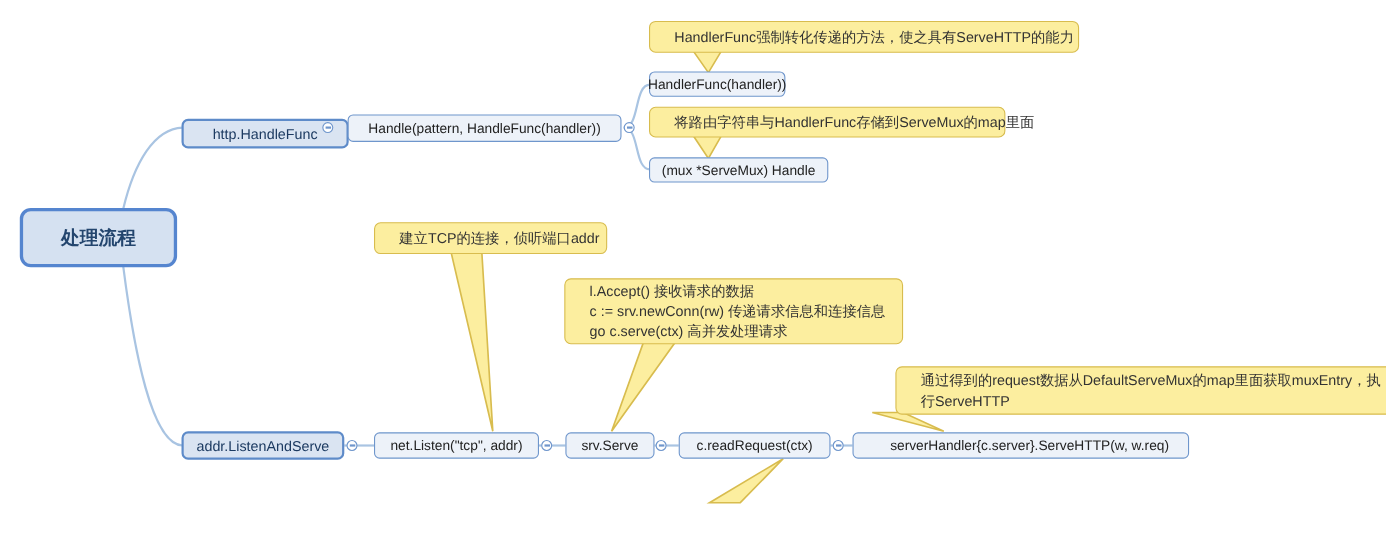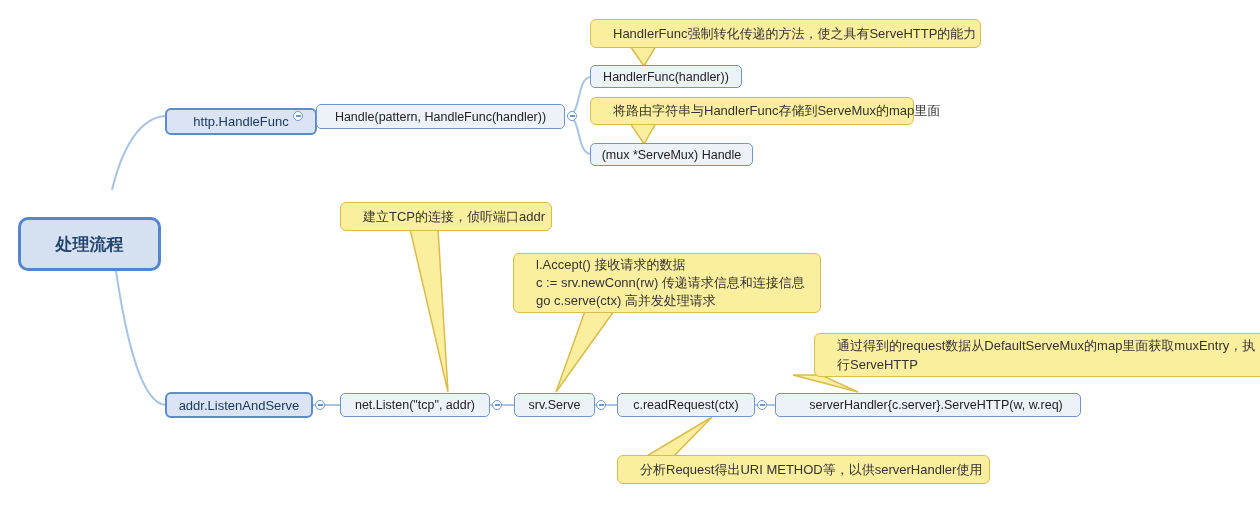--- a/index.html
+++ b/index.html
@@ -5,21 +5,21 @@
   * { margin:0; padding:0; box-sizing:border-box; }
   html,body { background:#ffffff; font-family:"Liberation Sans", sans-serif; }
   .canvas { position:relative; width:1260px; height:505px; background:#ffffff; overflow:hidden; }
   .edges { position:absolute; left:0; top:0; z-index:0; }
   .edge { fill:none; stroke:#a9c4e2; stroke-width:2; }
   .tail { fill:#fcee9f; stroke:#d8bc4e; stroke-width:1.5; }
 
   .node { position:absolute; z-index:2; display:flex; align-items:center; justify-content:center;
           white-space:nowrap; }
   .root { background:#d5e1f1; border:3px solid #5585cf; border-radius:10px;
-          font-weight:bold; font-size:17px; color:#23456e;margin-top:28px; }
+          font-weight:bold; font-size:17px; color:#23456e; }
   .branch { background:#dae4f2; border:2px solid #5e8bc9; border-radius:6px;
             font-size:13px; color:#1c3a61; }
   .sub { background:#edf2f9; border:1.5px solid #6f96cc; border-radius:5px;
          font-size:12.5px; color:#222222; padding:0 8px; }
 
   .callout { position:absolute; z-index:1; background:#fcee9f; border:1.5px solid #d8bc4e;
              border-radius:6px; font-size:13px; color:#333333; display:flex;
              flex-direction:column; justify-content:center; padding:3px 22px; }
   .callout.oneline { white-space:nowrap; align-items:flex-start; }
   .callout.multiline { line-height:18px; }
@@ -52,21 +52,21 @@
     <polygon class="tail" points="410,229 438,229 448,392"></polygon>
     <polygon class="tail" points="585,311 614,311 556,392"></polygon>
     <polygon class="tail" points="793,375 821,375 858,392"></polygon>
     <polygon class="tail" points="645,457 673,457 712,417"></polygon>
   </svg>
 
   <div class="node root" style="left:18px; top:189px; width:143px; height:54px;">处理流程</div>
 
   <div class="node branch" style="left:165px; top:108px; width:152px; height:27px;">http.HandleFunc</div>
   <div class="node sub" style="left:316px; top:104px; width:249px; height:25px;">Handle(pattern, HandleFunc(handler))</div>
-  <div class="node sub" style="left:590px; top:65px; width:152px; height:23px;">HandlerFunc(handler))</div>
+  <div class="node sub" style="left:590px; top:65px; width:124px; height:23px;">HandlerFunc(handler))</div>
   <div class="node sub" style="left:590px; top:143px; width:163px; height:23px;">(mux *ServeMux) Handle</div>
 
   <div class="callout oneline" style="left:590px; top:19px; width:391px; height:29px;">HandlerFunc强制转化传递的方法，使之具有ServeHTTP的能力</div>
   <div class="callout oneline" style="left:590px; top:97px; width:324px; height:28px;">将路由字符串与HandlerFunc存储到ServeMux的map里面</div>
 
   <div class="node branch" style="left:165px; top:392px; width:148px; height:26px;">addr.ListenAndServe</div>
   <div class="node sub" style="left:340px; top:393px; width:150px; height:24px;">net.Listen("tcp", addr)</div>
   <div class="node sub" style="left:514px; top:393px; width:81px; height:24px;">srv.Serve</div>
   <div class="node sub" style="left:617px; top:393px; width:138px; height:24px;">c.readRequest(ctx)</div>
   <div class="node sub" style="left:775px; top:393px; width:306px; height:24px;padding-left:24px;">serverHandler{c.server}.ServeHTTP(w, w.req)</div>
@@ -74,21 +74,20 @@
   <div class="callout oneline" style="left:340px; top:202px; width:212px; height:29px;">建立TCP的连接，侦听端口addr</div>
 
   <div class="callout multiline" style="left:513px; top:253px; width:308px; height:60px; align-items:flex-start;">
     <div style="white-space:nowrap;">l.Accept() 接收请求的数据</div>
     <div style="white-space:nowrap;">c := srv.newConn(rw) 传递请求信息和连接信息</div>
     <div style="white-space:nowrap;">go c.serve(ctx) 高并发处理请求</div>
   </div>
 
   <div class="callout wrap" style="left:770px; top:333px; width:476px; height:44px;margin-left:44px;">通过得到的request数据从DefaultServeMux的map里面获取muxEntry，执行ServeHTTP</div>
 
-  <div class="callout oneline" style="left:617px; top:455px; width:373px; height:29px;">分析Request得出URI METHOD等，以供serverHandler使用</div>
 
   <div class="toggle" style="left:293px; top:111px;"></div>
   <div class="toggle" style="left:567px; top:111px;"></div>
   <div class="toggle" style="left:315px; top:400px;"></div>
   <div class="toggle" style="left:492px; top:400px;"></div>
   <div class="toggle" style="left:596px; top:400px;"></div>
   <div class="toggle" style="left:757px; top:400px;"></div>
 
 </div>
 

